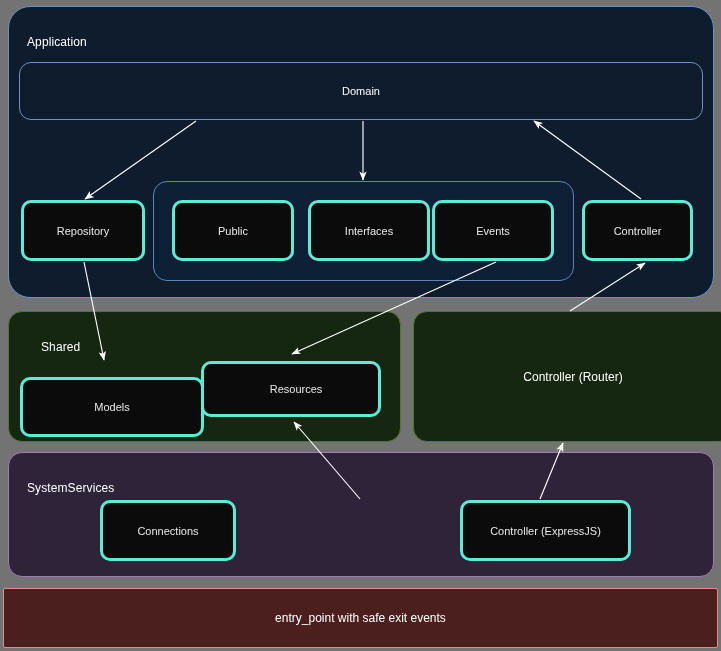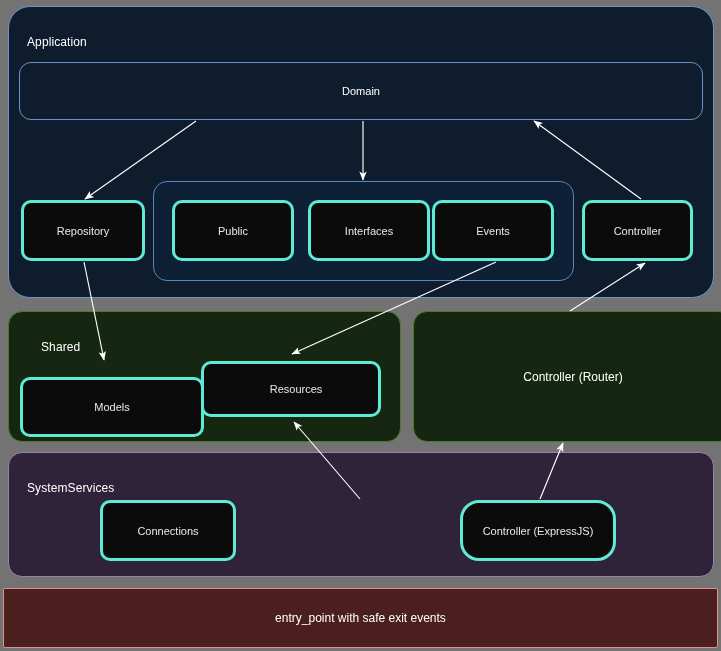--- a/index.html
+++ b/index.html
@@ -166,21 +166,21 @@
 
   <div class="group g-systemservices">
     <span class="group-title" style="left:18px;top:28px;text-align:right;">SystemServices</span>
   </div>
 
   <div class="node" style="left:100px;top:500px;width:136px;height:61px;">
     <span class="boxlabel">Connections</span>
   </div>
 
 
-  <div class="node" style="left:460px;top:500px;width:156px;height:61px;border-radius:19px;">
+  <div class="node" style="left:460px;top:500px;width:171px;height:61px;">
     <span class="boxlabel">Controller (ExpressJS)</span>
   </div>
 
   <div class="group g-entrypoint">
     <span class="center-label">entry_point with safe exit events</span>
   </div>
 
   <svg id="arrows" viewBox="0 0 721 651" xmlns="http://www.w3.org/2000/svg">
     <defs>
       <marker id="ah" markerWidth="9" markerHeight="9" refX="7.4" refY="3.2" orient="auto" markerUnits="strokeWidth">

